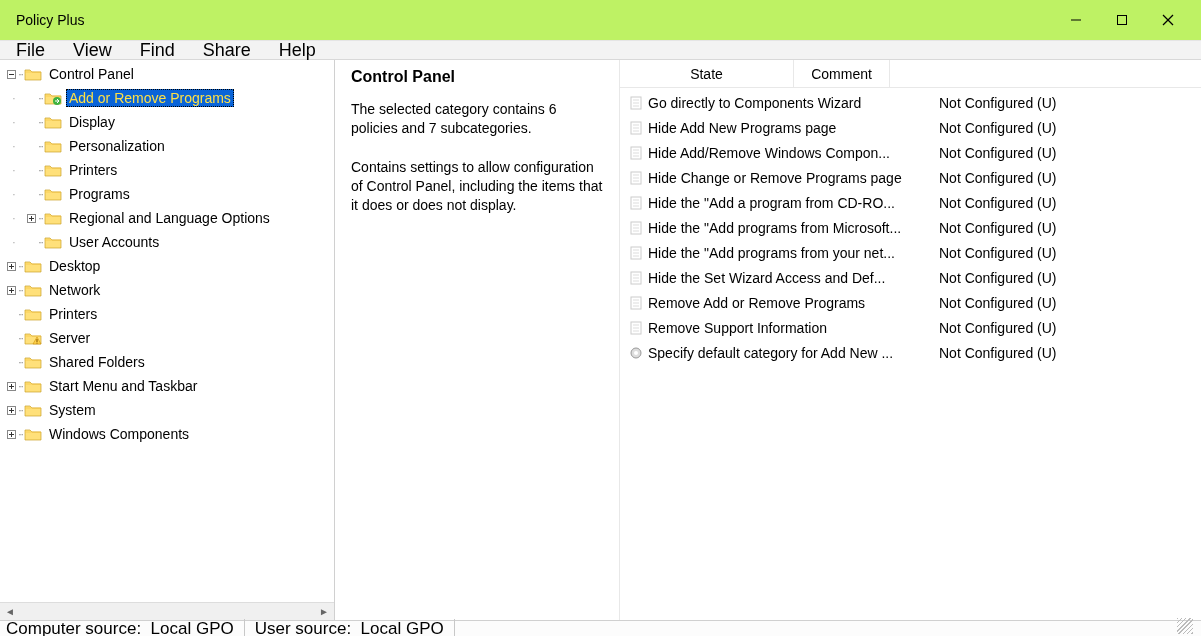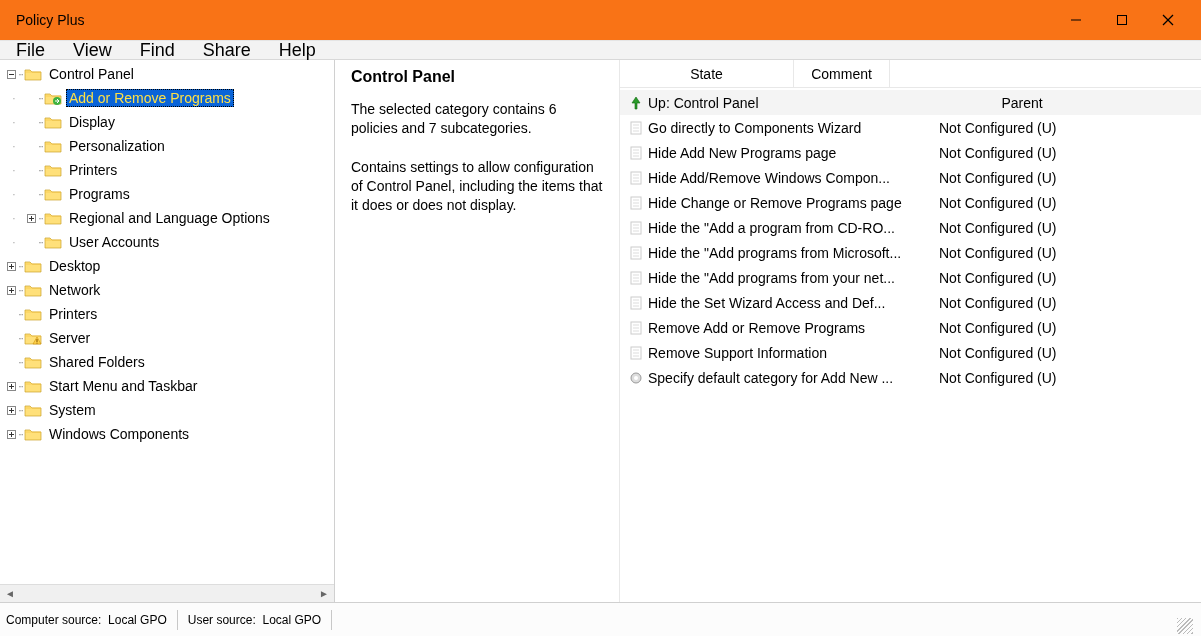--- a/index.html
+++ b/index.html
@@ -12,21 +12,21 @@
   height: 636px;
   display: flex;
   flex-direction: column;
   overflow: hidden;
 }
 .titlebar {
   height: 40px;
   display: flex;
   align-items: center;
   padding: 0 10px;
-  background: #f97316;
+  background: #bef264;
 }
 .titlebar-title { font-size: 14px; padding-left: 6px; }
 .titlebar-spacer { flex: 1; }
 .titlebar-ctrl { width: 46px; height: 30px; display: flex; align-items: center; justify-content: center; }
 .menubar {
   height: 20px;
   display: flex;
   align-items: center;
   padding: 0 16px;
   gap: 28px;
@@ -115,24 +115,24 @@
 .col-state { width: 174px; justify-content:center;}
 .col-comment { width: 96px; justify-content:center; border-right:none;}
 .listbody { flex:1; overflow:auto; padding-top:2px;}
 .lrow { height: 25px; display:flex; align-items:center; font-size:14px; padding-left:6px;}
 .lrow .ic { width:20px; display:inline-flex; justify-content:center;}
 .lrow .nm { flex:1; white-space:nowrap; overflow:hidden; text-overflow:ellipsis; padding-left:2px;}
 .lrow .st { width:174px; padding-left:8px;}
 .lrow .cm { width:96px;}
 .lrow.parent { background:#f4f4f4; }
 .statusbar {
-  height: 34px;
+  height: 16px;
   border-top: 1px solid #d0d0d0;
   display:flex; align-items:center;
-  font-size: 12px;
+  font-size: 17px;
   padding: 0 6px;
   background: #fcfcfc;
 }
 .statusbar .sect { padding: 0 10px; border-right: 1px solid #c8c8c8; height:20px; display:flex; align-items:center;}
 .statusbar .sect:first-child{padding-left:0;}
 .statusbar .spacer{flex:1;}
 .grip { width:16px; height:16px; background:
   repeating-linear-gradient(135deg,#bbb 0 1px, transparent 1px 3px);
   margin-right:2px; margin-bottom:2px; align-self:flex-end;}
 </style>
@@ -413,30 +413,20 @@
     <p>The selected category contains 6 policies and 7 subcategories.</p>
     <p>Contains settings to allow configuration of Control Panel, including the items that it does or does not display.</p>
   </div>
 
   <div class="listpane">
     <div class="listhdr">
       <div class="col-state">State</div>
       <div class="col-comment">Comment</div>
     </div>
     <div class="listbody" id="listbody">
-        <div class="lrow parent">
-          <span class="ic">
-            <svg width="12" height="16">
-              <path d="M6 2 L10 8 L7 8 L7 14 L5 14 L5 8 L2 8 Z" fill="#2a9a2a" stroke="#0d6a0d" stroke-width="0.6"></path>
-            </svg>
-          </span>
-          <span class="nm">Up: Control Panel</span>
-          <span class="st" style="text-align: center;">Parent</span>
-          <span class="cm"></span>
-        </div>
         <div class="lrow">
           <span class="ic">
             <svg width="12" height="14">
               <rect x="1" y="1" width="10" height="12" fill="#fff" stroke="#ccc"></rect>
               <line x1="3" y1="4" x2="9" y2="4" stroke="#ddd"></line>
               <line x1="3" y1="7" x2="9" y2="7" stroke="#ddd"></line>
               <line x1="3" y1="10" x2="9" y2="10" stroke="#ddd"></line>
             </svg>
           </span>
           <span class="nm">Go directly to Components Wizard</span>

